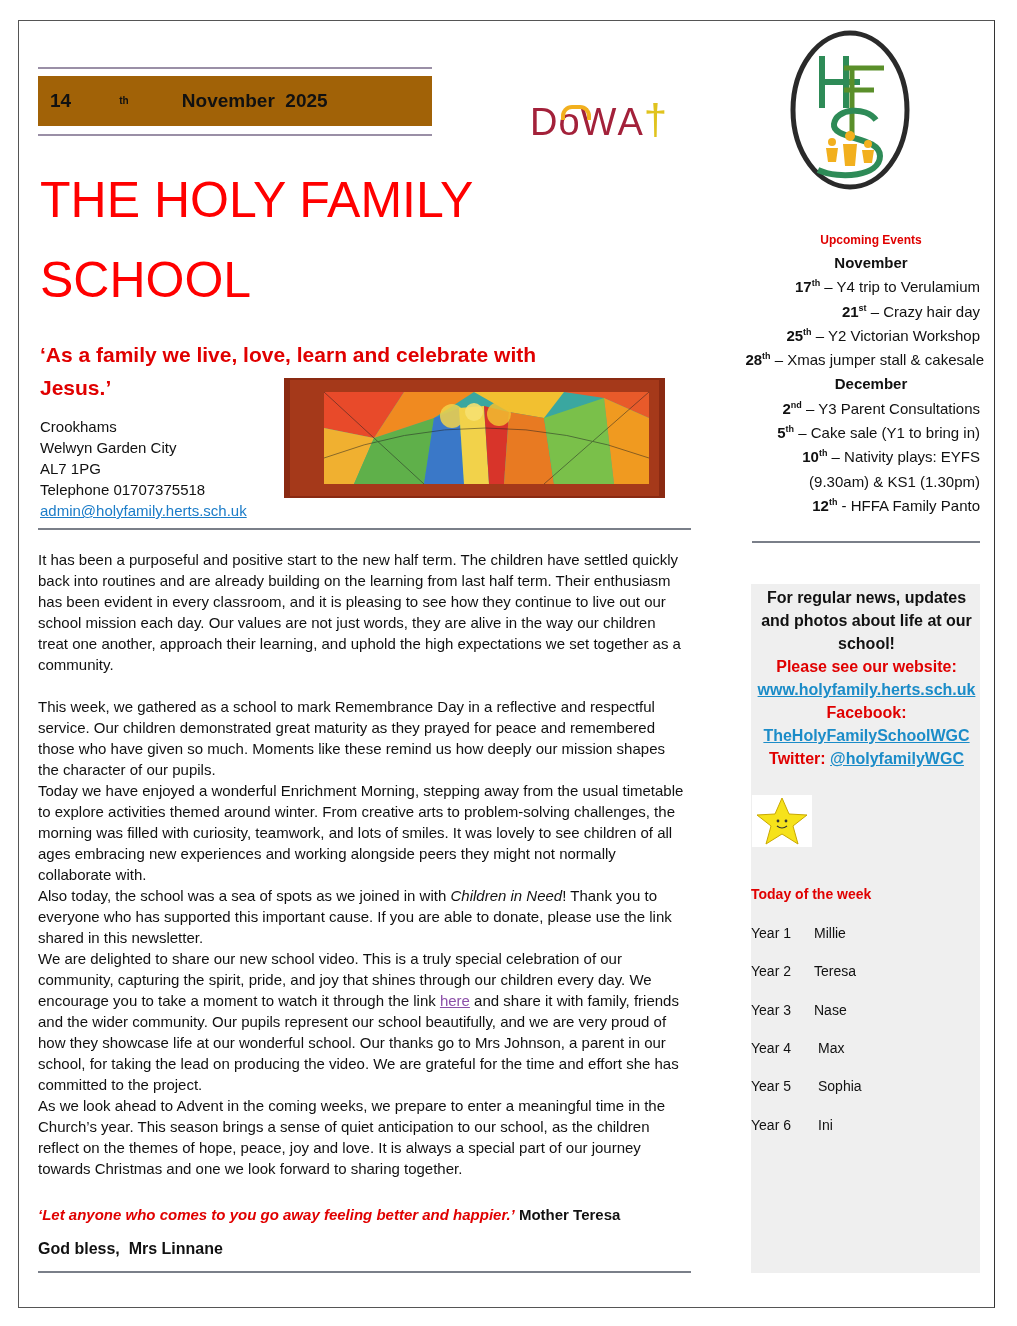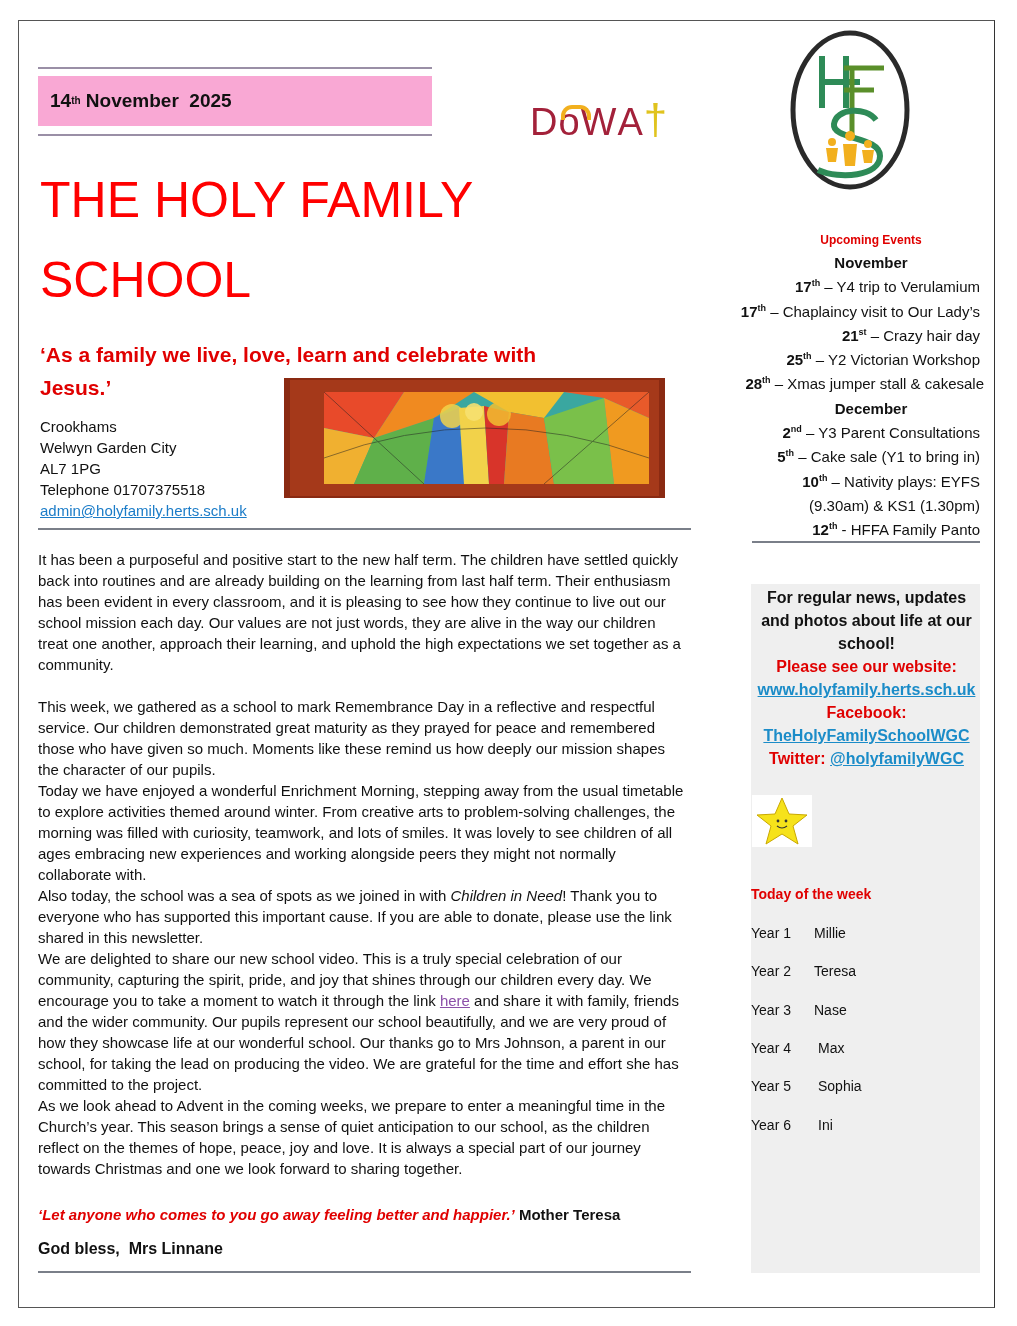--- a/index.html
+++ b/index.html
@@ -10,22 +10,22 @@
     position: absolute; left: 18px; top: 20px; width: 977px; height: 1288px;
     border: 1.5px solid #555; border-right-color: #333;
   }
 
   
   .date-rule { position: absolute; left: 38px; width: 394px; height: 2px; background: #9a8fa6; }
   .date-rule.top { top: 67px; }
   .date-rule.bottom { top: 134px; }
   .date-banner {
     position: absolute; left: 38px; top: 76px; width: 394px; height: 50px;
-    background: #f9a8d4; display: flex; align-items: center; padding-left: 12px;
-    font-weight: bold; font-size: 19px; color: #111;
+    background: #a16207; display: flex; align-items: center; padding-left: 12px;
+    font-weight: bold; font-size: 19px; color: #111; gap: 48px;
   }
   .date-banner sup { font-size: 10px; vertical-align: super; line-height: 0; }
 
   
   .dowat {
     position: absolute; left: 530px; top: 96px; font-size: 38px; letter-spacing: 1px;
     color: #a3213a; font-family: "Liberation Sans", sans-serif; display: flex; align-items: flex-end;
   }
   .dowat .o { position: relative; display: inline-block; }
   .dowat .o::before {
@@ -195,21 +195,20 @@
 <div class="quote-line">
   <span class="q">‘Let anyone who comes to you go away feeling better and happier.’</span><span> Mother Teresa</span>
 </div>
 <div class="signoff" style="white-space:pre">God bless,  Mrs Linnane</div>
 <div class="rule left-bottom"></div>
 
 <div class="events">
   <div class="heading">Upcoming Events</div>
   <div class="month">November</div>
   <div><span class="date"><span>17</span><sup>th</sup></span><span> – Y4 trip to Verulamium</span></div>
-  <div><span class="date"><span>17</span><sup>th</sup></span><span> – Chaplaincy visit to Our Lady’s</span></div>
   <div><span class="date"><span>21</span><sup>st</sup></span><span> – Crazy hair day</span></div>
   <div><span class="date"><span>25</span><sup>th</sup></span><span> – Y2 Victorian Workshop</span></div>
   <div style="margin-right:-4px;white-space:nowrap"><span class="date"><span>28</span><sup>th</sup></span><span> – Xmas jumper stall &amp; cakesale</span></div>
   <div class="month">December</div>
   <div><span class="date"><span>2</span><sup>nd</sup></span><span> – Y3 Parent Consultations</span></div>
   <div><span class="date"><span>5</span><sup>th</sup></span><span> – Cake sale (Y1 to bring in)</span></div>
   <div><span class="date"><span>10</span><sup>th</sup></span><span> – Nativity plays: EYFS</span></div>
   <div>(9.30am) &amp; KS1 (1.30pm)</div>
   <div><span class="date"><span>12</span><sup>th</sup></span><span> - HFFA Family Panto</span></div>
 </div>

